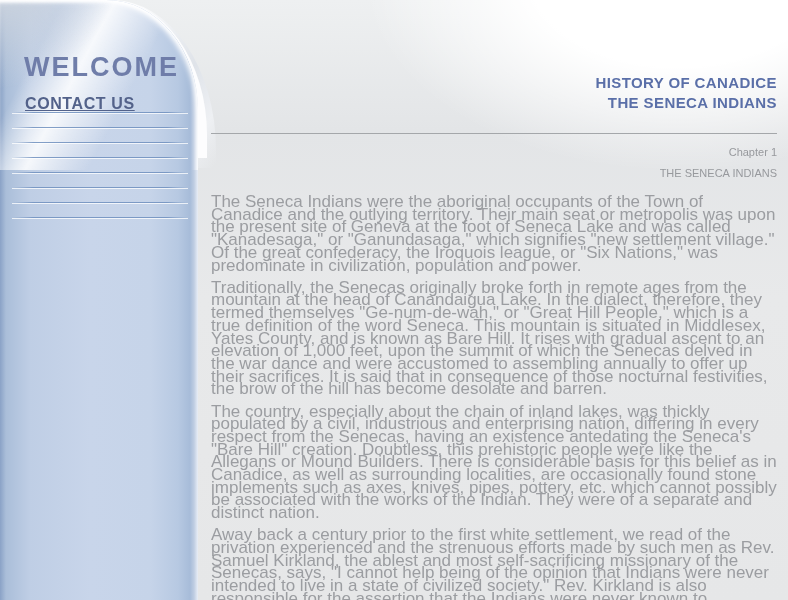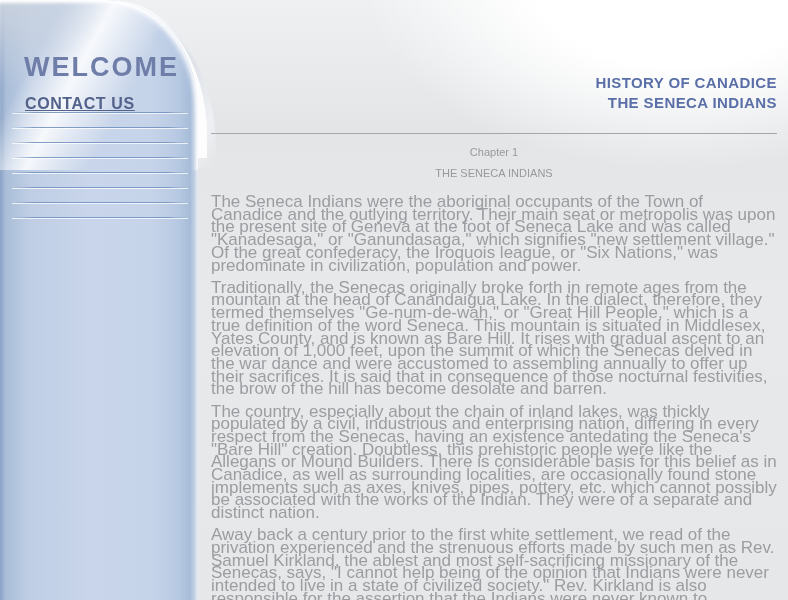--- a/index.html
+++ b/index.html
@@ -60,21 +60,21 @@
   .title{
     margin:0;padding-top:73px;text-align:right;
     font-size:15px;line-height:20px;font-weight:bold;
     letter-spacing:.4px;color:#5a6fa8;
   }
   .divider{
     border:none;border-top:1px solid #a4a7aa;height:0;
     margin:20px 0 0 0;width:100%;
   }
   .chapter,.section{
-    text-align:center;font-size:11px;color:#97999d;
+    text-align:right;font-size:11px;color:#97999d;
   }
   .chapter{margin-top:12px;}
   .section{margin-top:9px;}
   .paragraphs{margin-top:17px;}
   .body-para{
     margin:0 0 9.5px 0;font-size:17px;line-height:12.7px;color:#9b9da1;
   }
   .seawant{color:#4265cc;text-decoration:underline;cursor:pointer;}
 </style>
 </head>

